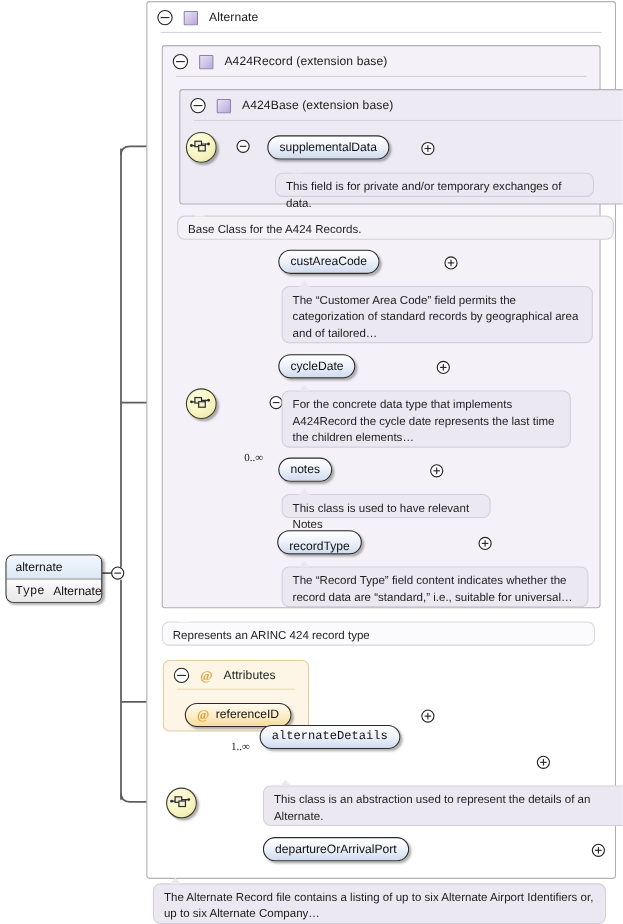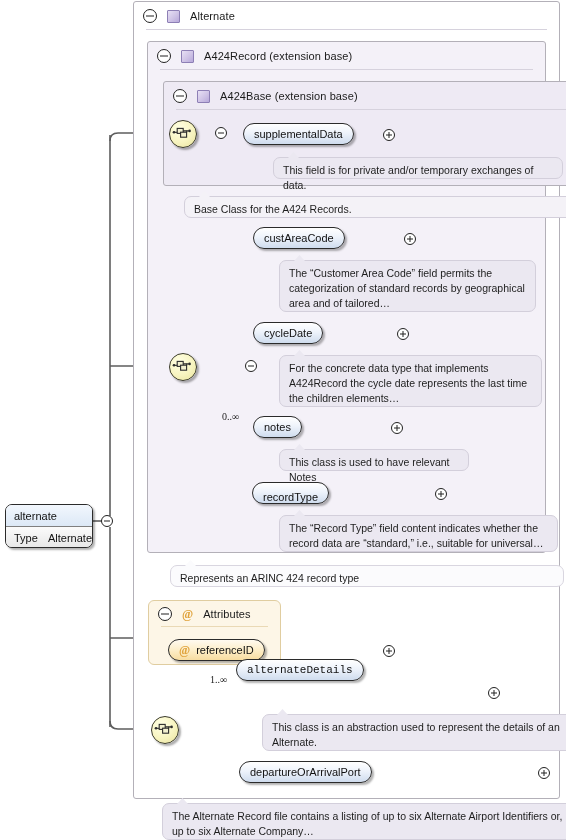--- a/index.html
+++ b/index.html
@@ -94,38 +94,38 @@
   .rootbox .r1{
     height:21px;display:flex;align-items:center;padding-left:8px;
     background:linear-gradient(180deg,#f2f7fd 0%,#dce8f6 100%);
     border-bottom:1px solid #7f7f7f;font-size:11px;color:#111;
   }
   .rootbox .r2{
     height:21px;display:flex;align-items:center;
     background:linear-gradient(180deg,#fbfbfb 0%,#e7e7e7 100%);
     font-size:11px;color:#111;
   }
-  .rootbox .r2 .k{width:44px;padding-left:8px;box-sizing:border-box;}
+  .rootbox .r2 .k{width:44px;padding-left:8px;box-sizing:border-box;font-family:Liberation Mono, monospace;}
   .rootbox .r2 .v{padding-left:8px;}
 
   
   .seq{
     position:absolute;width:26px;height:26px;border-radius:50%;
     background:radial-gradient(circle at 36% 30%,#ffffe4 0%,#f7f4c0 55%,#e9e39c 100%);
     border:1px solid #3a3a2a;
     box-shadow:2px 2px 2px rgba(0,0,0,0.32);
   }
   .seq svg{position:absolute;left:0;top:0;}
 
   
   .doc{
     position:absolute;box-sizing:border-box;
     background:#ebe8f1;border:1px solid #d3cfdb;border-radius:7px;
     padding:5px 8px 5px 9px;
-    font-size:10.5px;line-height:15px;color:#1d1d1d;margin-left:23px;
+    font-size:10.5px;line-height:15px;color:#1d1d1d;
   }
   .doc.plainbg{background:#f4f2f7;}
   .doc.whitebg{background:#fbfbfd;border-color:#d9d6e0;}
   .doc .tip{
     position:absolute;top:-6px;left:14px;width:11px;height:6px;
     background:inherit;
     clip-path:polygon(0% 100%,50% 0%,100% 100%);
     border:0;
   }
 
@@ -283,21 +283,21 @@
     </g>
   </svg>
 </div>
 <span class="tog abs" style="left:200px;top:360px;"></span>
 
 
 <div class="pill" style="left:253px;top:227px;">
   <span>custAreaCode</span>
 </div>
 <span class="tog plus abs" style="left:344px;top:233px;"></span>
-<div class="doc" style="left:256px;top:260px;width:257px;height:52px;">
+<div class="doc" style="left:256px;top:260px;width:283px;height:52px;">
   <span class="tip"></span>
   <span>The “Customer Area Code” field permits the categorization of standard records by geographical area and of tailored…</span>
 </div>
 
 
 <div class="pill" style="left:253px;top:322px;">
   <span>cycleDate</span>
 </div>
 <span class="tog plus abs" style="left:322px;top:328px;"></span>
 <div class="doc" style="left:256px;top:355px;width:263px;height:52px;">

